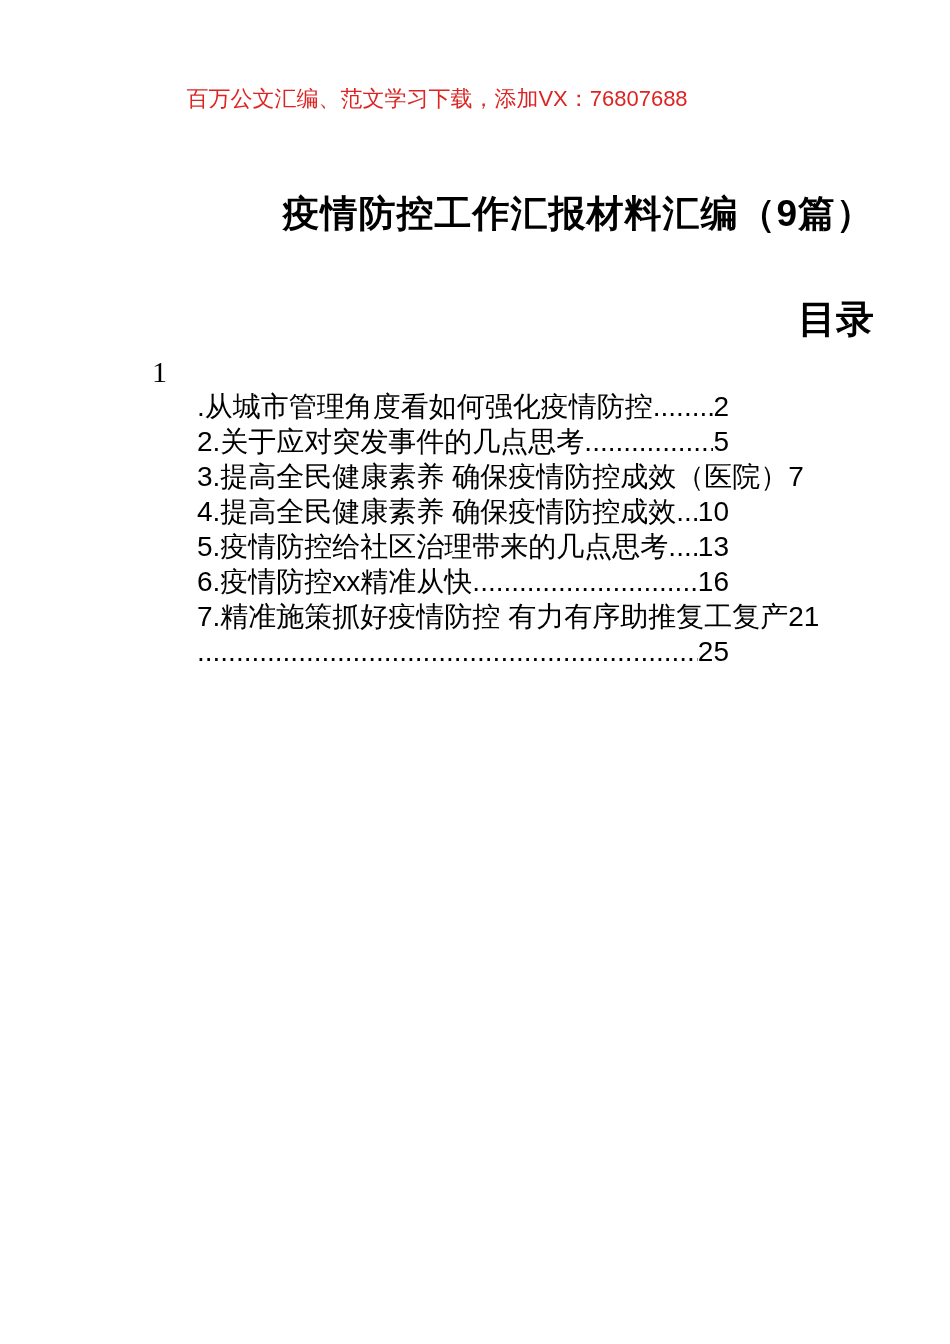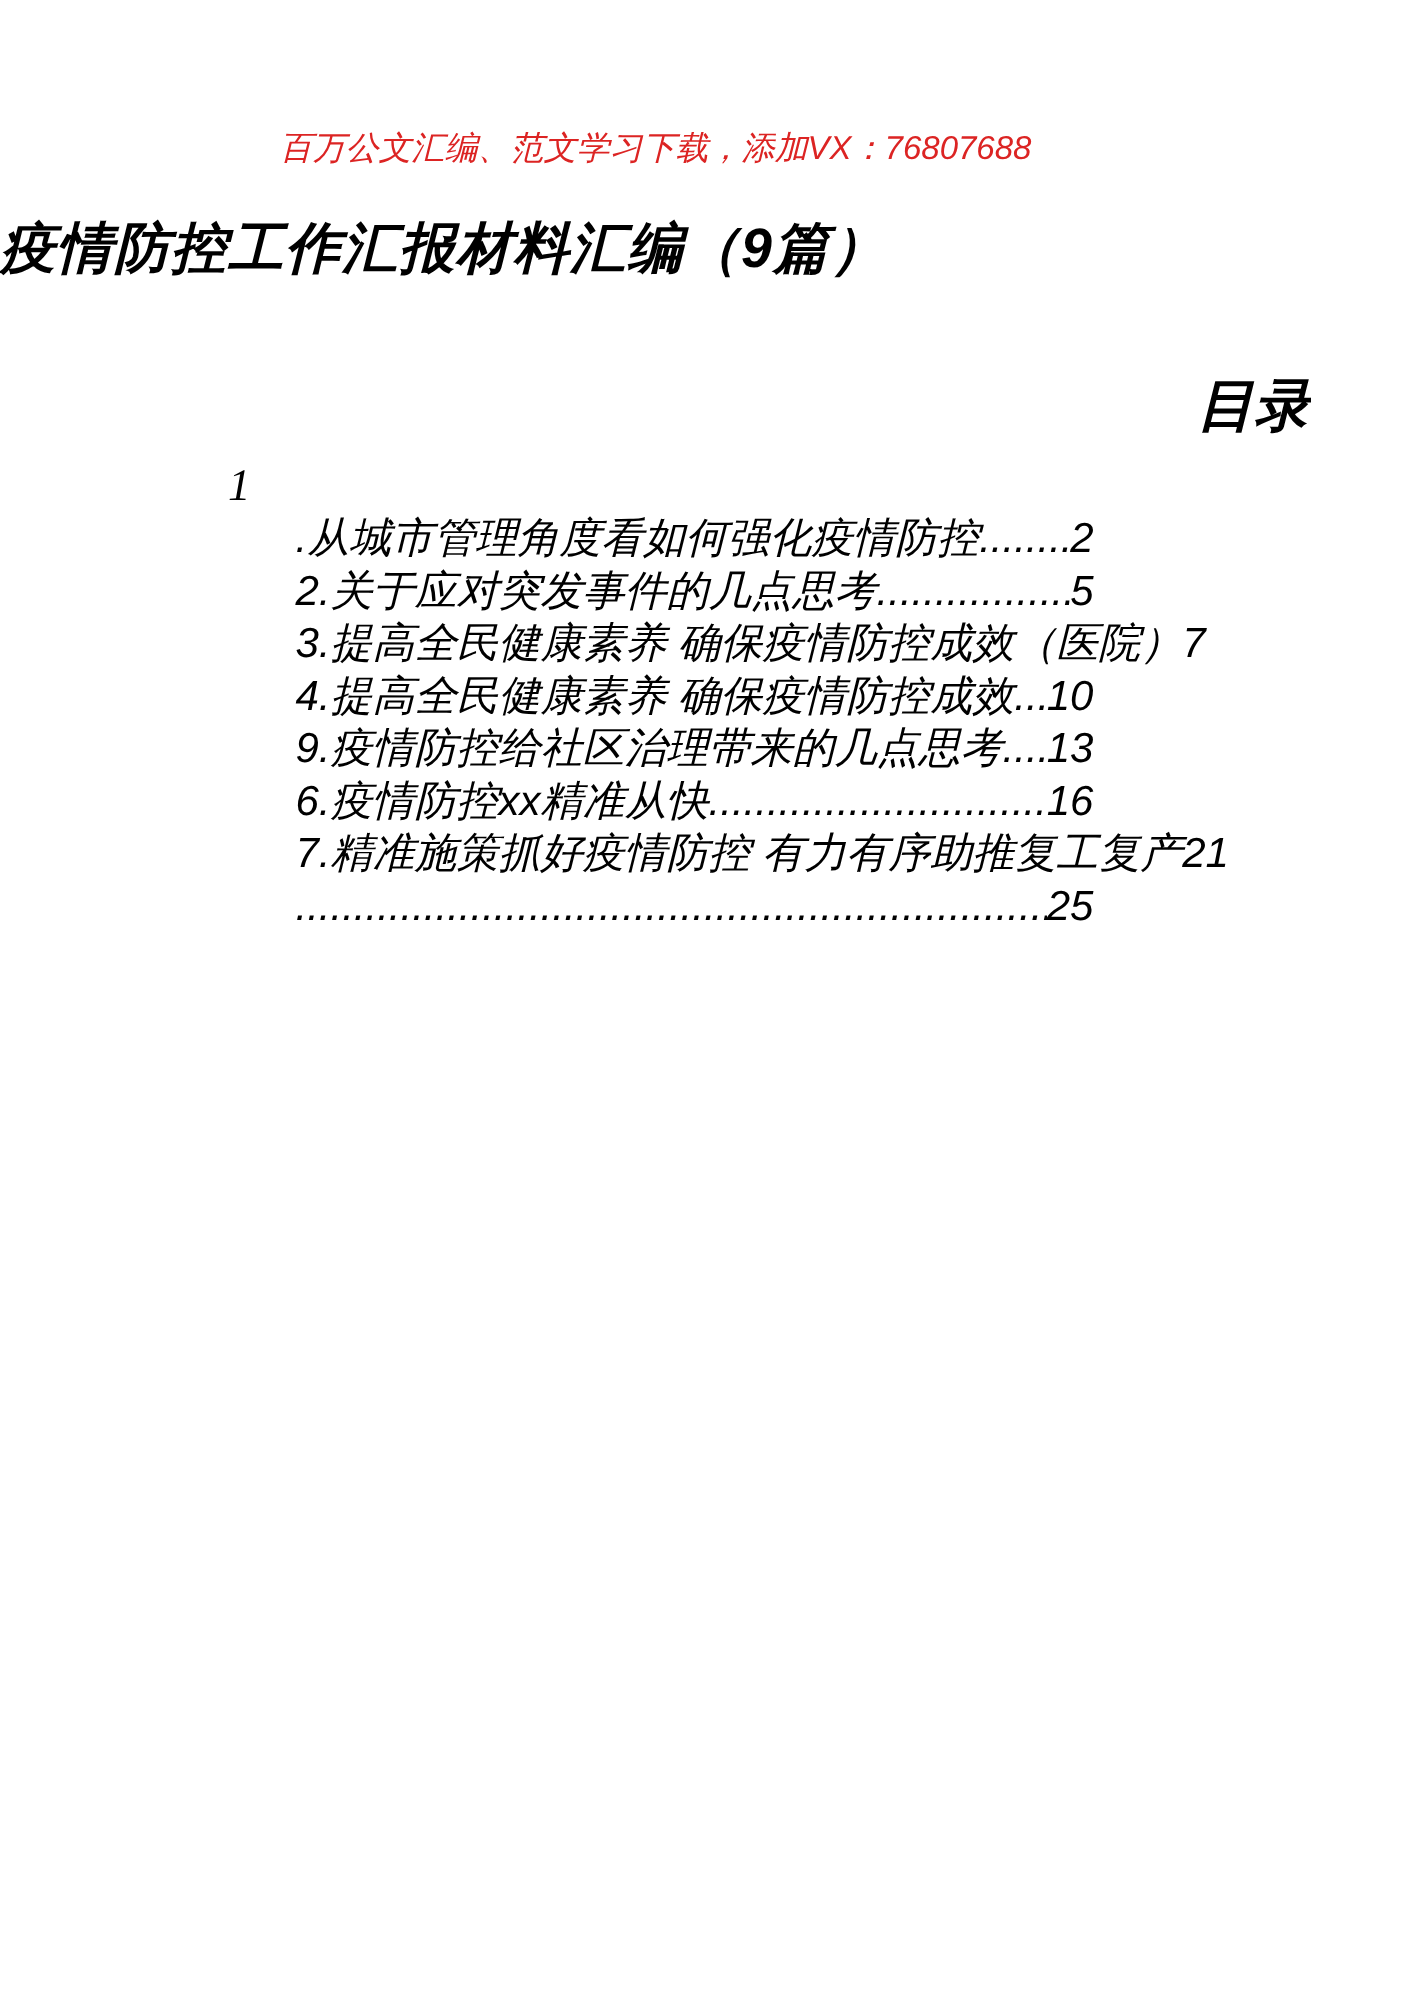--- a/index.html
+++ b/index.html
@@ -4,31 +4,30 @@
 <style>
   html, body { margin: 0; padding: 0; }
   .page {
     position: relative;
     width: 874px;
     height: 1344px;
     background: #ffffff;
     color: #000000;
     font-family: "Liberation Sans", sans-serif;
     overflow: hidden;
-    font-style: italic;
   }
   .promo {
     padding-top: 86px;
     text-align: center;
     font-size: 22px;
     line-height: 26px;
   }
   .doc-title {
-    margin-top: 32px;
-    text-align: left;
+    margin-top: 80px;
+    text-align: right;
     font-size: 37px;
     font-weight: bold;
     line-height: 44px;
     letter-spacing: 1px;
   }
   .toc-heading {
     margin-top: 62px;
     text-align: right;
     font-size: 38px;
     font-weight: bold;
@@ -92,21 +91,21 @@
       <span class="toc-page">7</span>
     </div>
 
     <div class="toc-item">
       <span class="toc-text">4.提高全民健康素养 确保疫情防控成效</span>
       <span class="toc-dots">................................................................................................................................</span>
       <span class="toc-page">10</span>
     </div>
 
     <div class="toc-item">
-      <span class="toc-text">9.疫情防控给社区治理带来的几点思考</span>
+      <span class="toc-text">5.疫情防控给社区治理带来的几点思考</span>
       <span class="toc-dots">................................................................................................................................</span>
       <span class="toc-page">13</span>
     </div>
 
     <div class="toc-item">
       <span class="toc-text">6.疫情防控xx精准从快</span>
       <span class="toc-dots">................................................................................................................................</span>
       <span class="toc-page">16</span>
     </div>
 

